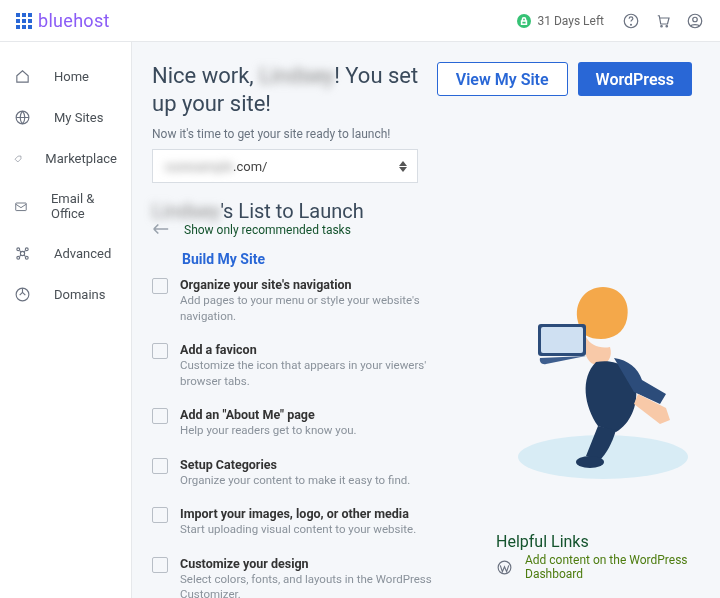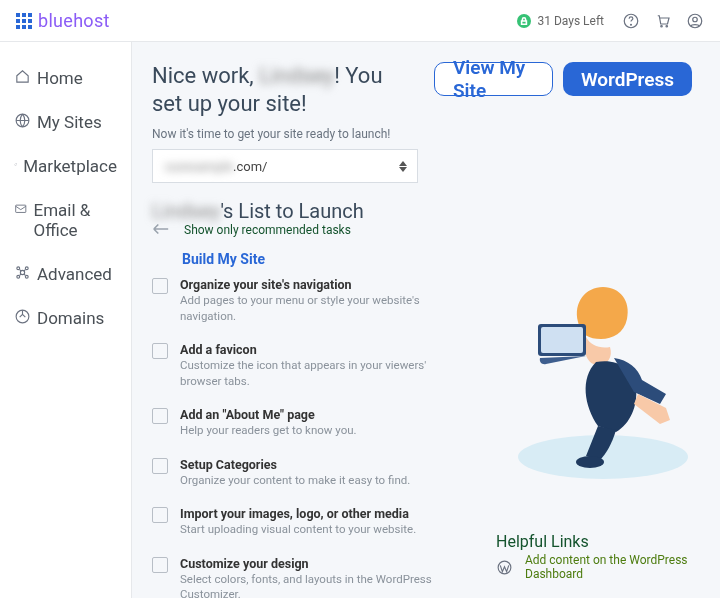--- a/index.html
+++ b/index.html
@@ -9,30 +9,30 @@
 .grid-icon{display:grid;grid-template-columns:repeat(3,4px);grid-template-rows:repeat(3,4px);gap:2px}
 .grid-icon span{background:#2967d6;width:4px;height:4px}
 .spacer{flex:1}
 .trial{display:flex;align-items:center;gap:6px;color:#666;font-size:12px;margin-right:18px}
 .lock{width:14px;height:14px;border-radius:50%;background:#36c275;display:flex;align-items:center;justify-content:center}
 .lock svg{width:8px;height:8px;stroke:#fff;fill:none;stroke-width:2}
 .top-icons{display:flex;gap:14px;align-items:center}
 .top-icons svg{width:18px;height:18px;stroke:#6b7280;fill:none;stroke-width:1.6}
 .shell{display:flex;height:556px}
 .side{width:132px;border-right:1px solid #e6e8eb;padding-top:14px}
-.side-item{display:flex;align-items:flex-start;gap:6px;padding:12px 14px;color:#4a5056;font-size:17px;cursor:pointer}
+.side-item{display:flex;align-items:center;gap:23px;padding:12px 14px;color:#4a5056;font-size:13px;cursor:pointer}
 .side-item svg{width:17px;height:17px;stroke:#6b7280;fill:none;stroke-width:1.6}
 .main{flex:1;background:#f5f7fa;padding:20px 28px 15px 20px;overflow:hidden;position:relative}
 .head-row{display:flex;gap:16px;align-items:flex-start}
 .greet{flex:1}
 .greet h1{font-size:22px;font-weight:400;color:#3a4a5b;line-height:1.25}
 .blur{filter:blur(4px);color:#888}
 .sub{color:#6a7480;font-size:12px;margin-top:10px}
 .btns{display:flex;gap:10px}
-.btn{height:34px;padding:0 18px;border-radius:10px;font-size:19px;font-weight:600;display:flex;align-items:center;cursor:pointer}
+.btn{height:34px;padding:0 18px;border-radius:3px;font-size:16px;font-weight:600;display:flex;align-items:center;cursor:pointer}
 .btn-out{border:1px solid #2967d6;color:#2967d6;background:#fff}
 .btn-fill{background:#2967d6;color:#fff;border:none}
 .sel{margin-top:8px;width:266px;height:34px;background:#fff;border:1px solid #d8dde3;display:flex;align-items:center;padding:0 12px;font-size:13px;color:#444;position:relative}
 .sel .chev{position:absolute;right:10px;display:flex;flex-direction:column;gap:1px}
 .sel .chev svg{width:8px;height:5px;fill:#555}
 h2.launch{font-size:20px;font-weight:400;color:#3a4a5b;margin-top:16px}
 .filter{display:flex;align-items:flex-start;gap:14px;margin-top:0;color:#14532d;font-size:12px}
 .filter svg{width:18px;height:12px;stroke:#9aa3ad;fill:none;stroke-width:1.8}
 .build{color:#2967d6;font-weight:700;font-size:14px;margin:14px 0 10px 30px}
 .tasks{width:290px}

